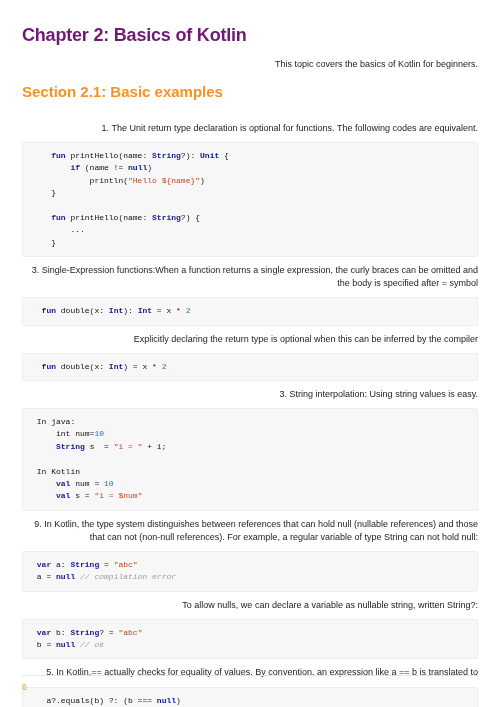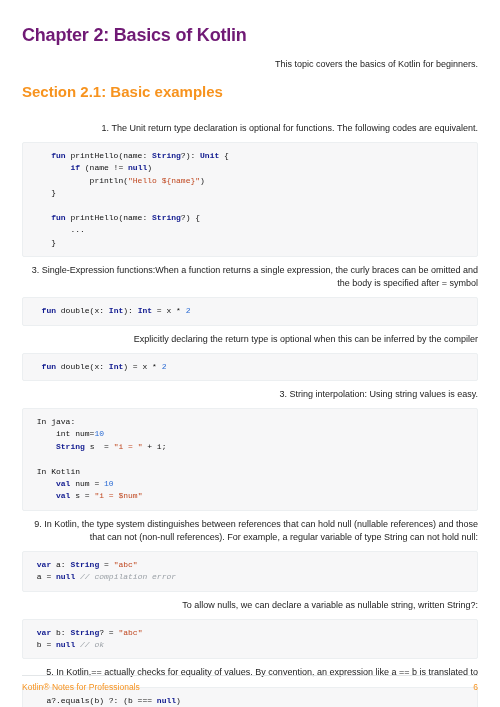--- a/index.html
+++ b/index.html
@@ -108,15 +108,14 @@
 <p class="body after-code">To allow nulls, we can declare a variable as nullable string, written String?:</p>
 
 <pre class="code"><span class="kw"> var</span><span> b: </span><span class="ty">String</span><span>? = </span><span class="str">"abc"</span>
 <span> b = </span><span class="kw">null</span><span class="cm"> // ok</span></pre>
 
 <p class="body after-code">5. In Kotlin,== actually checks for equality of values. By convention, an expression like a == b is translated to</p>
 
 <pre class="code"><span>   a?.equals(b) ?: (b === </span><span class="kw">null</span><span>)</span></pre>
 
 <div class="footer">
-  <span>Kotlin® Notes for Professionals</span>
   <span>6</span>
 </div>
 
 </body></html>

